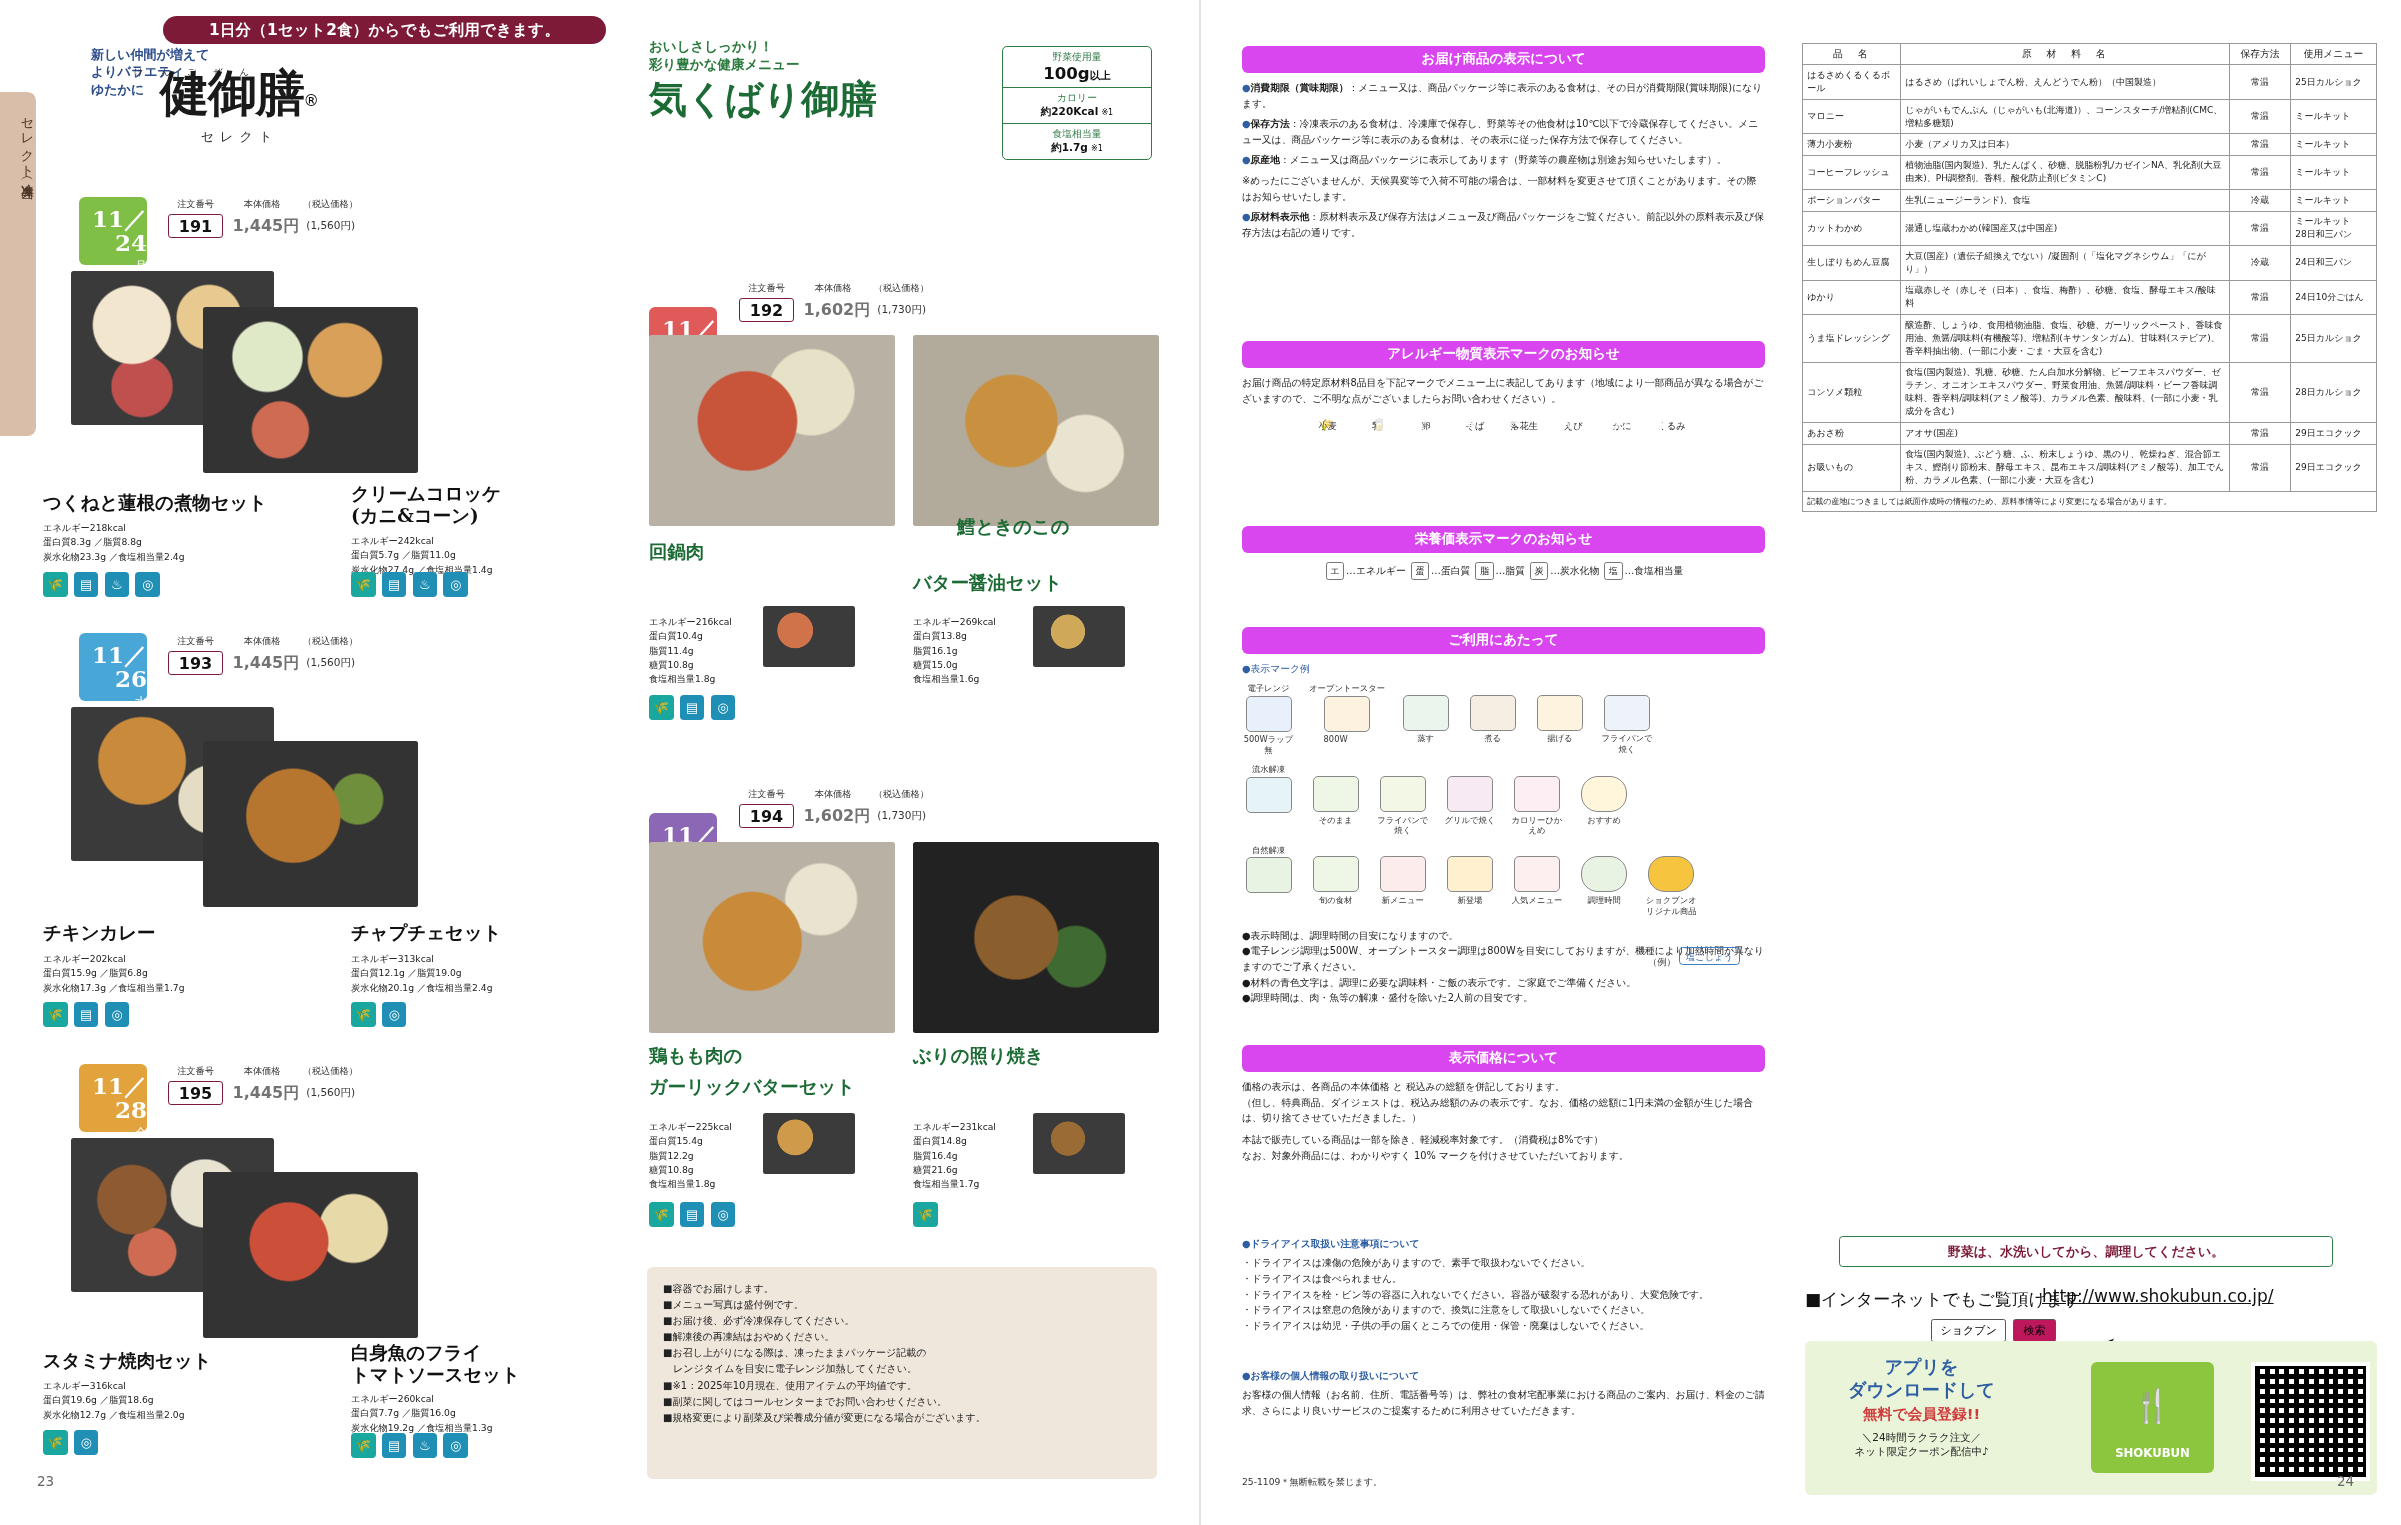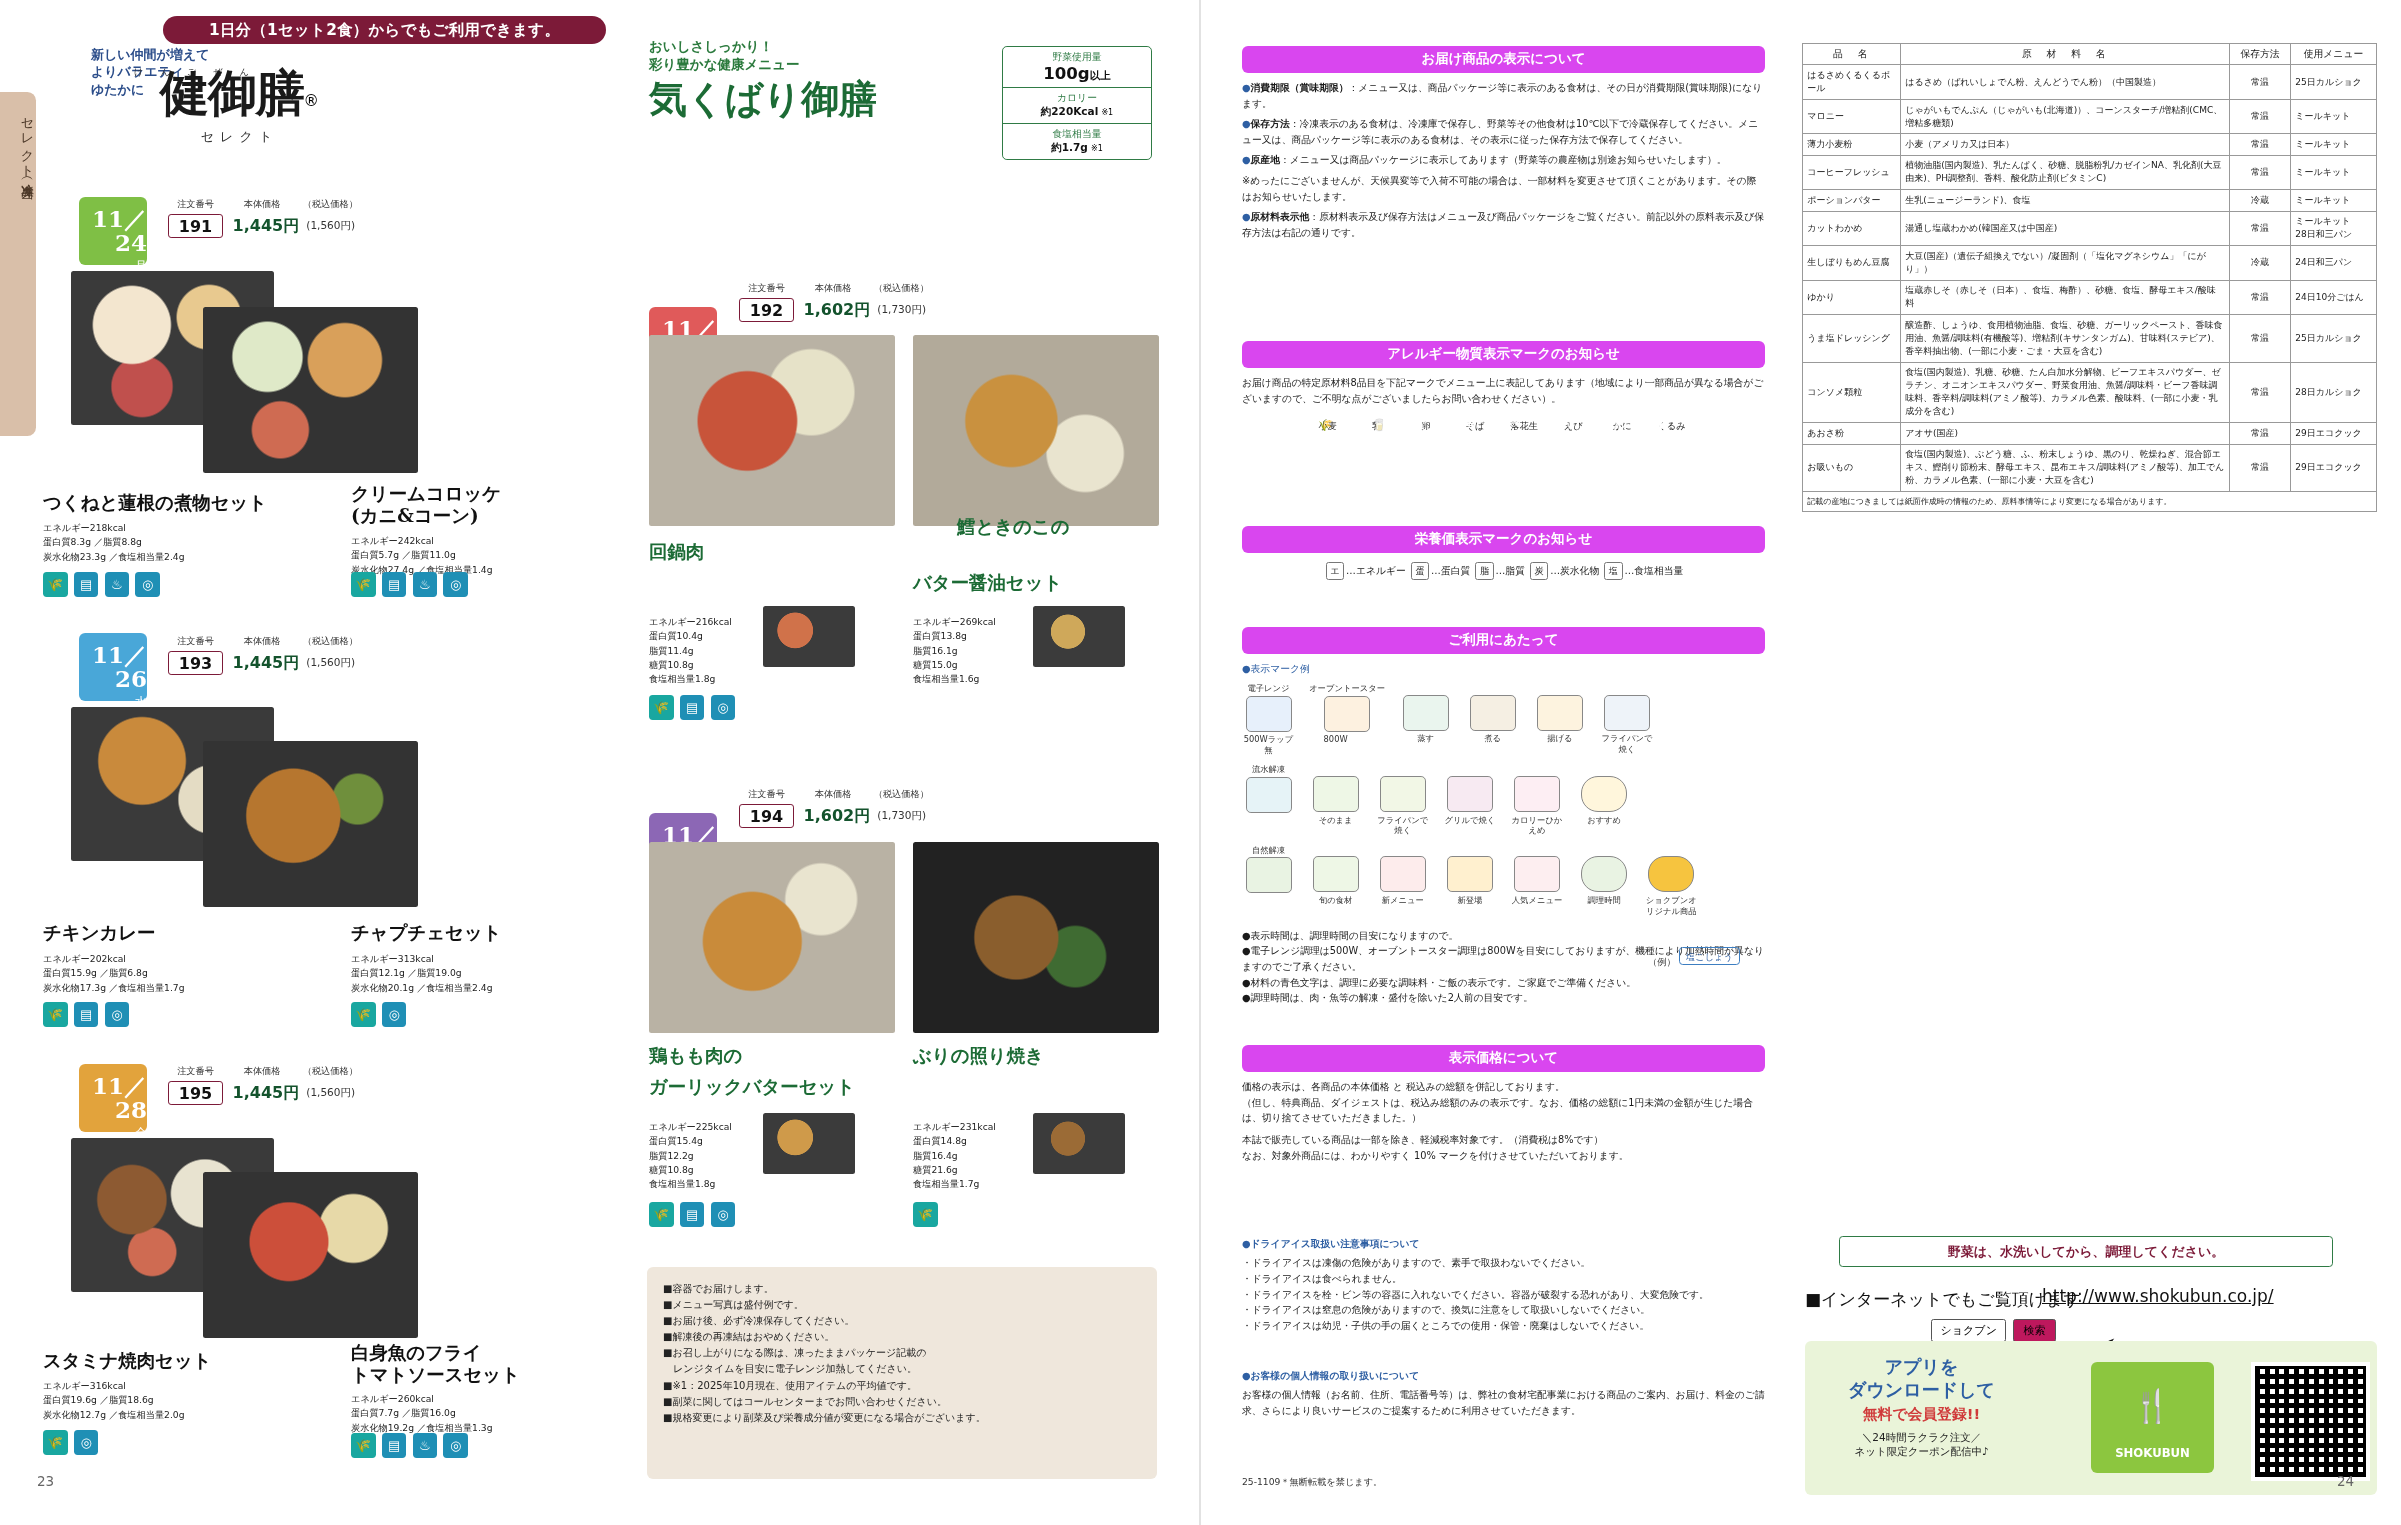--- a/index.html
+++ b/index.html
@@ -41,21 +41,21 @@
   .daybox .w{font-size:12.3px;margin-top:2.5px;}
   .daybox.w2{background:#49a7d8;}
   .daybox.w3{background:#e2a33c;}
   .daybox.tue{background:#e05a5a;}
   .daybox.thu{background:#8c67b5;}
 
   .ordbox{position:absolute;}
   .ordbox table{border-collapse:collapse;}
   .ordbox th{font-size:9.2px;color:#333;font-weight:normal;padding:0 2.5px 1.8px;text-align:center;}
   .ordbox .num{border:1.2px solid #7c1a38;border-radius:3.1px;padding:1.8px 9.8px;font-size:16px;font-weight:bold;color:#111;text-align:center;background:#fff;}
-  .ordbox .price{font-size:16px;font-weight:bold;color:#14532d;margin-left:8px;}
+  .ordbox .price{font-size:16px;font-weight:bold;color:#737373;margin-left:8px;}
   .ordbox .tax{font-size:10.5px;color:#333;}
 
   .mname{position:absolute;font-size:18.4px;font-weight:bold;color:#111;font-family:"DejaVu Serif","Liberation Serif",serif;line-height:1.2;}
   .mname.green{color:#1c6b35;}
   .minfo{position:absolute;font-size:9.2px;color:#222;line-height:1.55;}
 
   .mark{display:inline-block;width:24.6px;height:24.6px;border-radius:3.7px;background:#2aa4c0;margin-right:3.1px;vertical-align:top;position:relative;}
   .mark.g{background:#19a7a0;}
   .mark.b{background:#1f8fb5;}
   .mark.d{background:#1f8fb5;}

